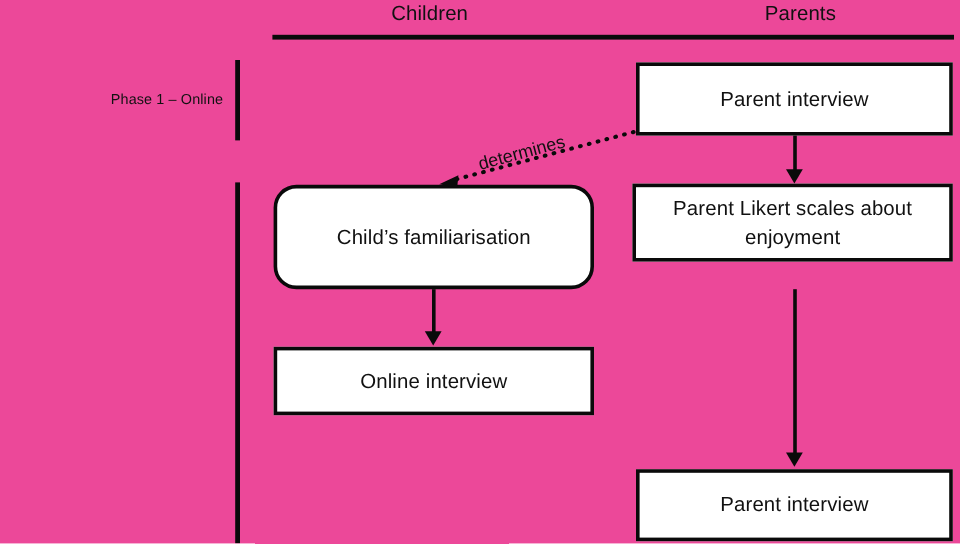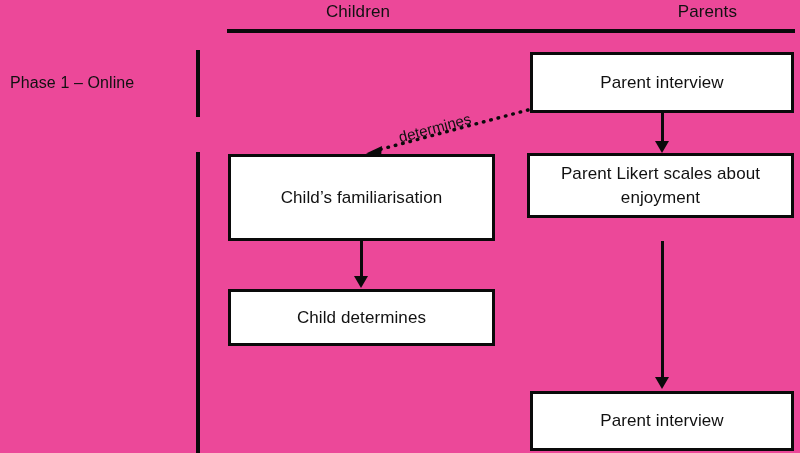--- a/index.html
+++ b/index.html
@@ -24,26 +24,26 @@
     letter-spacing: 0.1px;
     color: #111111;
     white-space: nowrap;
   }
   .header-rule {
     position: absolute;
     background: #0a0a0a;
   }
   .phase-label {
     position: absolute;
-    font-size: 16px;
+    font-size: 12px;
     line-height: 20px;
     letter-spacing: 0.1px;
     color: #111111;
     white-space: nowrap;
-    text-align: left;
+    text-align: right;
   }
   .phase-bar {
     position: absolute;
     background: #0a0a0a;
     width: 4px;
   }
   .node {
     position: absolute;
     box-sizing: border-box;
     border: 3px solid #0a0a0a;
@@ -90,52 +90,52 @@
   }
 </style>
 </head>
 <body>
 
 <div id="canvas">
 
   <div class="col-header" style="left:288px; top:2px; width:140px;">
     <span>Children</span>
   </div>
-  <div class="col-header" style="left:597px; top:2px; width:140px;text-align:right;">
+  <div class="col-header" style="left:597px; top:2px; width:140px;">
     <span>Parents</span>
   </div>
 
   <div class="header-rule" style="left:227px; top:29px; width:568px; height:4px;"></div>
 
   <div class="phase-label" style="left:10px; top:73px; width:176px;">
     <span>Phase 1 – Online</span>
   </div>
 
   <div class="phase-bar" style="left:196px; top:50px; height:67px;"></div>
   <div class="phase-bar" style="left:196px; top:152px; height:301px;"></div>
 
   <div class="node" style="left:530px; top:52px; width:264px; height:61px;">
     <span>Parent interview</span>
   </div>
 
-  <div class="node" style="left:228px; top:154px; width:267px; height:87px;">
+  <div class="node" style="left:228px; top:154px; width:267px; height:87px;border-radius:19px;">
     <div>
       <span>Child’s familiarisation</span>
     </div>
   </div>
 
   <div class="node" style="left:527px; top:153px; width:267px; height:65px;">
     <div>
       <span>Parent Likert scales about</span>
       <span>enjoyment</span>
     </div>
   </div>
 
   <div class="node" style="left:228px; top:289px; width:267px; height:57px;">
-    <span>Child determines</span>
+    <span>Online interview</span>
   </div>
 
   <div class="node" style="left:530px; top:391px; width:264px; height:60px;">
     <span>Parent interview</span>
   </div>
 
   <div class="arrow-line" style="left:661px; top:113px; height:30px;"></div>
   <div class="arrow-head" style="left:655px; top:141px;"></div>
 
   <div class="arrow-line" style="left:360px; top:241px; height:37px;"></div>

